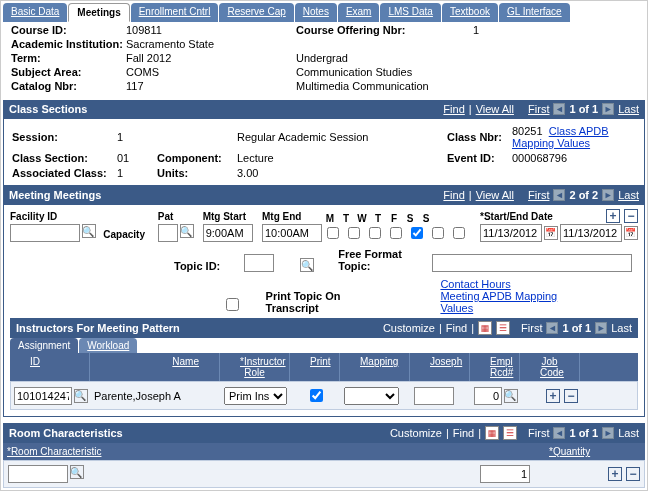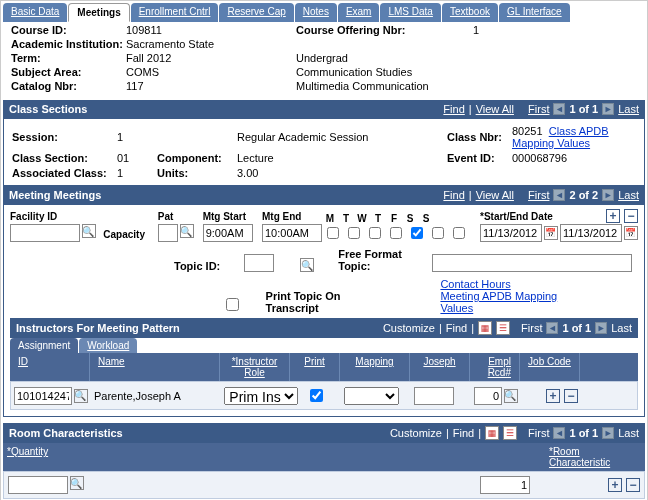--- a/index.html
+++ b/index.html
@@ -30,24 +30,24 @@
   .lookup { width: 14px; height: 14px; display: inline-flex; align-items: center; justify-content: center; border: 1px solid #888; color: #666; font-size: 10px; margin-left: 2px; cursor: pointer; }
   .day { width: 14px; font-weight: bold; text-align: center; font-size: 10px; }
   .chk { width: 12px; height: 12px; }
   .sq-btns { position: absolute; top: 4px; right: 6px; display: flex; gap: 4px; }
   .sq { width: 14px; height: 14px; border: 1px solid #3b5a87; color: #3b5a87; display: inline-flex; align-items: center; justify-content: center; font-weight: bold; font-size: 12px; cursor: pointer; }
   .mp-row2 { display: flex; gap: 24px; align-items: flex-end; margin-top: 6px; }
   .subtabs { display: flex; gap: 1px; margin-top: 0; }
   .subtab { background: #6b88b3; color: #fff; padding: 2px 8px; border-radius: 4px 4px 0 0; font-size: 10px; cursor: pointer; text-decoration: underline; }
   .subtab.active { background: #4a6694; text-decoration: none; }
   .grid-head { background: #4a6694; display: grid; grid-template-columns: 80px 130px 70px 50px 70px 60px 50px 60px; color: #fff; font-size: 10px; }
-  .grid-head > div { padding: 3px 8px; text-decoration: underline; border-right: 1px solid #6b88b3; }
+  .grid-head > div { padding: 3px 20px; text-decoration: underline; border-right: 1px solid #6b88b3; }
   .grid-row { display: grid; grid-template-columns: 80px 130px 70px 50px 70px 60px 50px 60px; align-items: center; padding: 4px 0; border: 1px solid #c0cde0; background: #eef2f8; }
   .grid-row > div { padding: 0 3px; display: flex; align-items: center; }
-  select { font-size: 14px; height: 18px; text-align: center; }
+  select { font-size: 11px; height: 18px; }
   .rc-head { background: #4a6694; display: grid; grid-template-columns: 1fr 100px; color: #fff; font-size: 10px; }
   .rc-head > div { padding: 3px 4px; text-decoration: underline; }
   .rc-row { display: grid; grid-template-columns: 1fr 100px 60px; align-items: center; padding: 4px; border: 1px solid #c0cde0; background: #eef2f8; }
   .instr-bar-right { font-weight: normal; display: flex; align-items: center; gap: 4px; }
   .cal-icon { width:14px; height:14px; display:inline-flex; align-items:center; justify-content:center; border:1px solid #888; font-size:9px; cursor:pointer; color:#c33; background:#fff; }
 </style>
 </head>
 <body>
 
 <div class="page">
@@ -238,21 +238,21 @@
         <span class="nav-btn">►</span>
         <span class="link">Last</span>
       </span>
     </div>
     <div class="subtabs">
       <div class="subtab active">Assignment</div>
       <div class="subtab">Workload</div>
     </div>
     <div class="grid-head">
       <div>ID</div>
-      <div style="text-align:left">Name</div>
+      <div style="text-align:right">Name</div>
       <div style="text-align:center">*Instructor Role</div>
       <div style="text-align:center">Print</div>
       <div style="text-align:center">Mapping</div>
       <div style="text-align:center">Joseph</div>
       <div style="text-align:right">Empl Rcd#</div>
       <div style="text-align:center">Job Code</div>
     </div>
     <div class="grid-row">
       <div>
           <input type="text" style="width: 58px;" value="101014247">
@@ -291,22 +291,22 @@
       <span class="cal-icon">☰</span>
       &nbsp;
       <span class="link">First</span>
       <span class="nav-btn">◄</span>
       <b>1 of 1</b>
       <span class="nav-btn">►</span>
       <span class="link">Last</span>
     </span>
   </div>
   <div class="rc-head">
+    <div>*Room Characteristic</div>
     <div>*Quantity</div>
-    <div>*Room Characteristic</div>
   </div>
   <div class="rc-row">
     <div style="display:flex">
         <input type="text" style="width: 60px;" value="">
         <span class="lookup">🔍</span>
       </div>
     <div><input type="text" style="width: 50px; text-align: right;" value="1"></div>
     <div style="display:flex;gap:4px;justify-content:flex-end">
         <span class="sq">+</span>
         <span class="sq">−</span>

